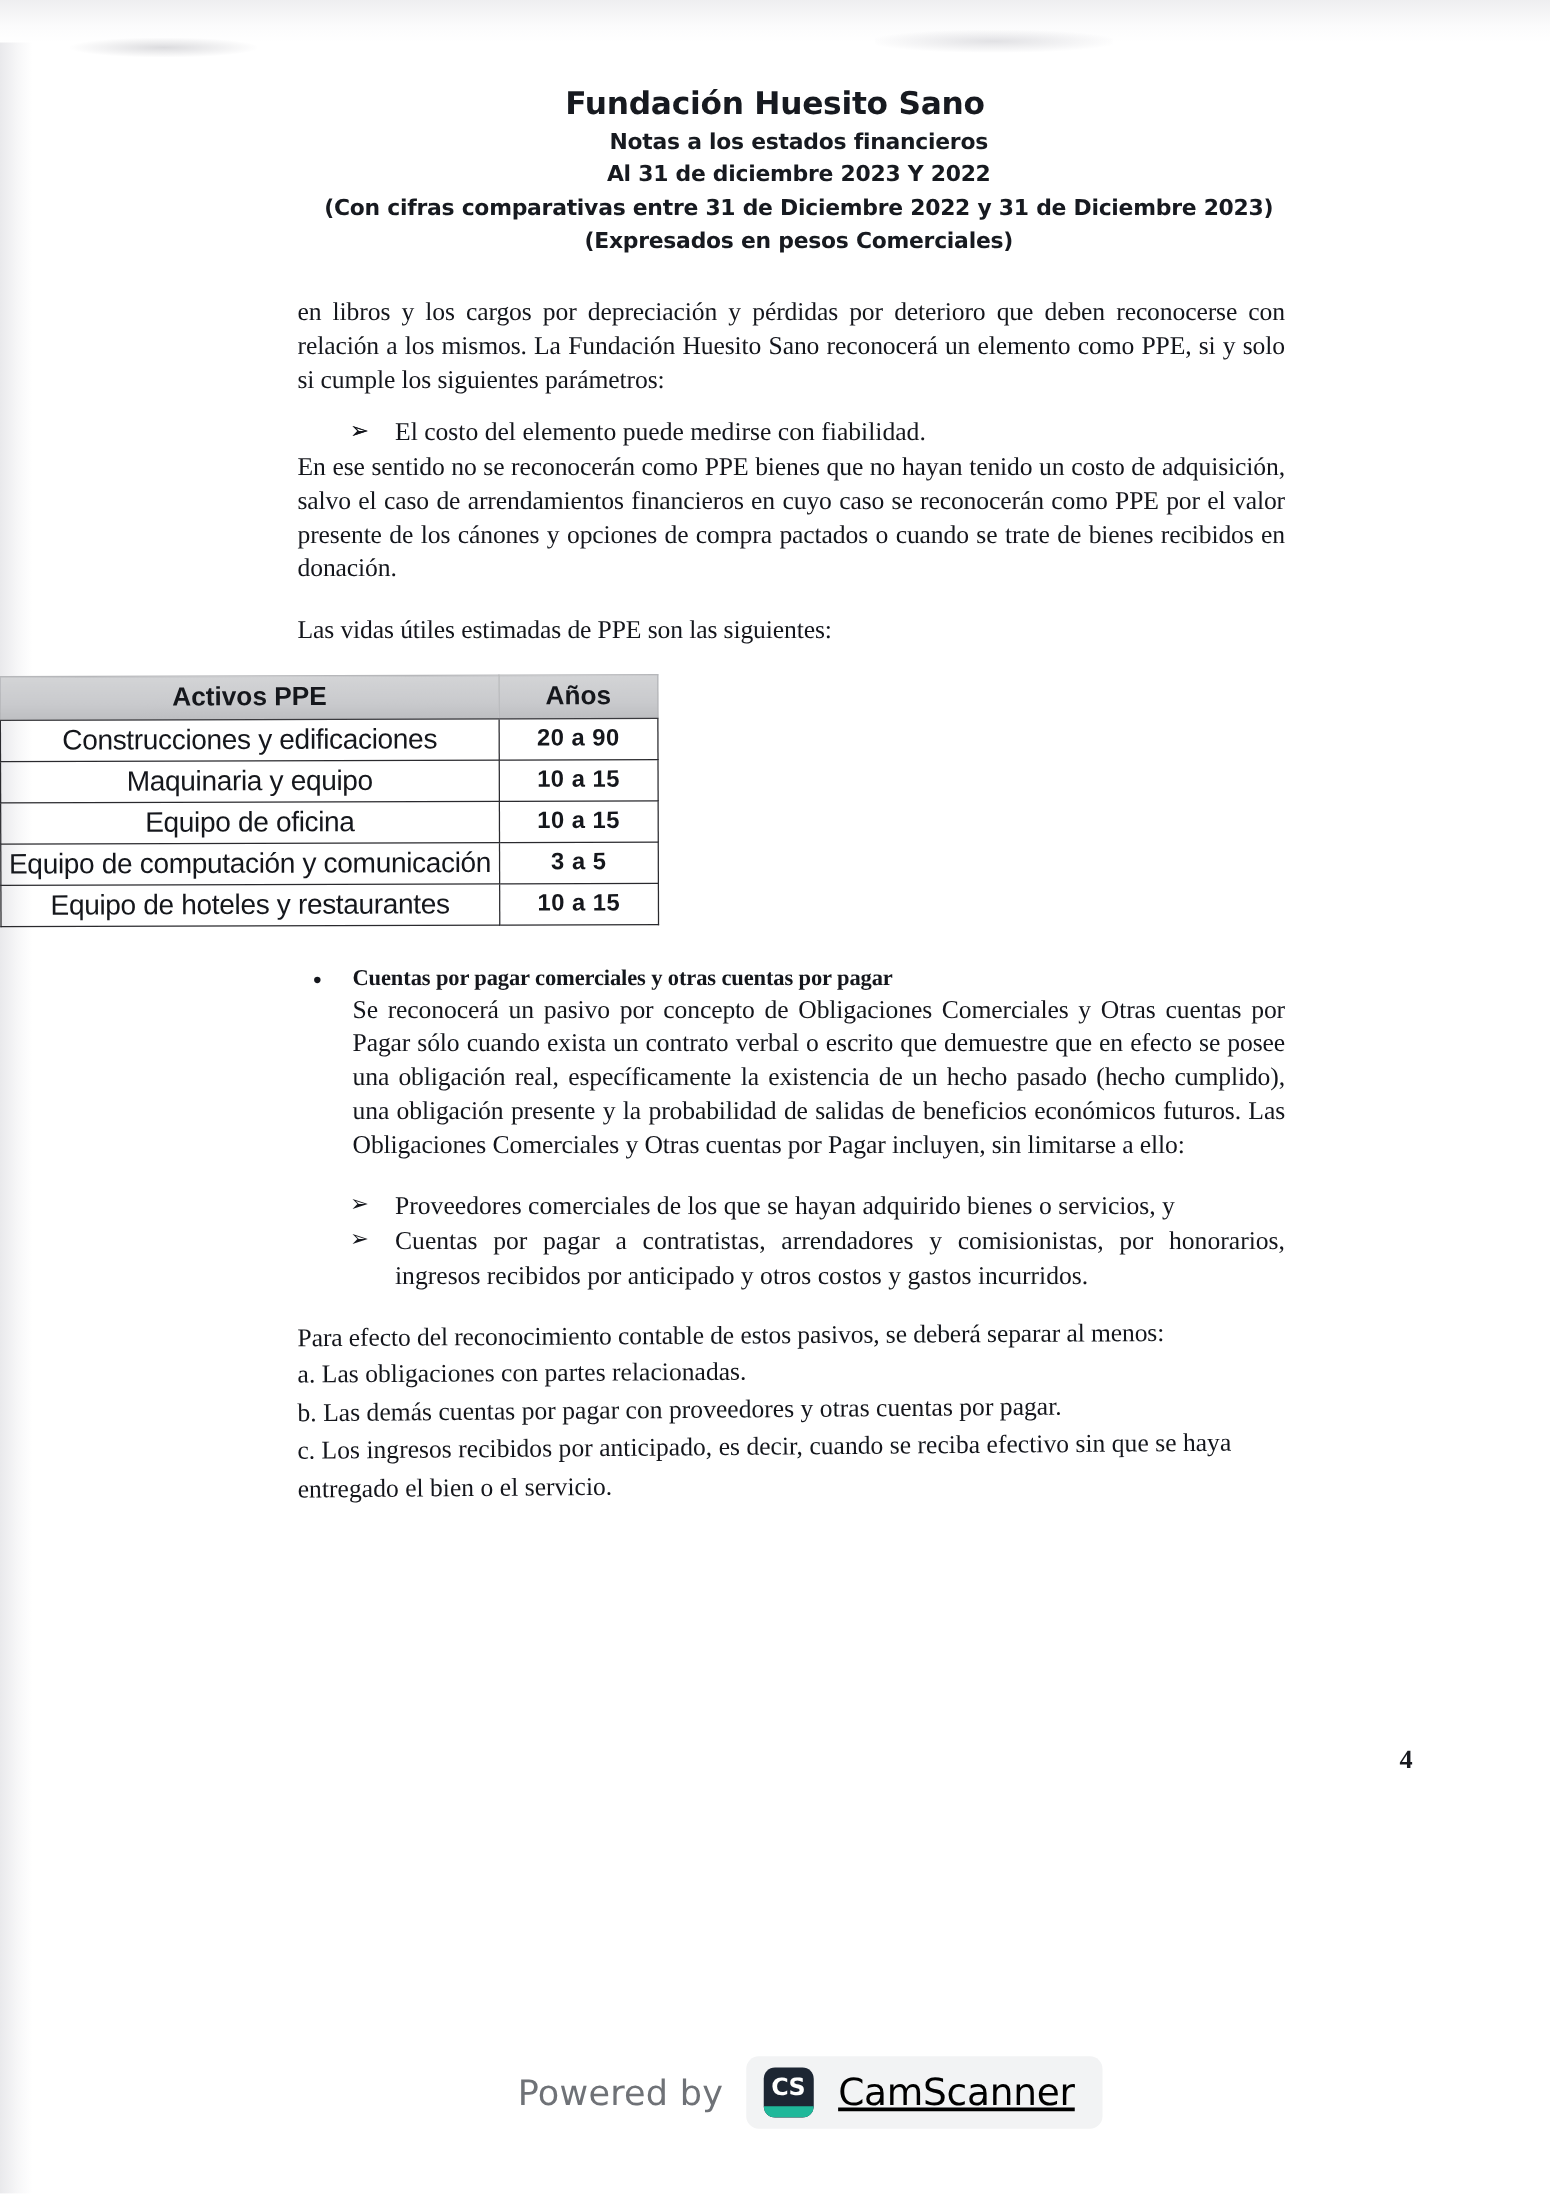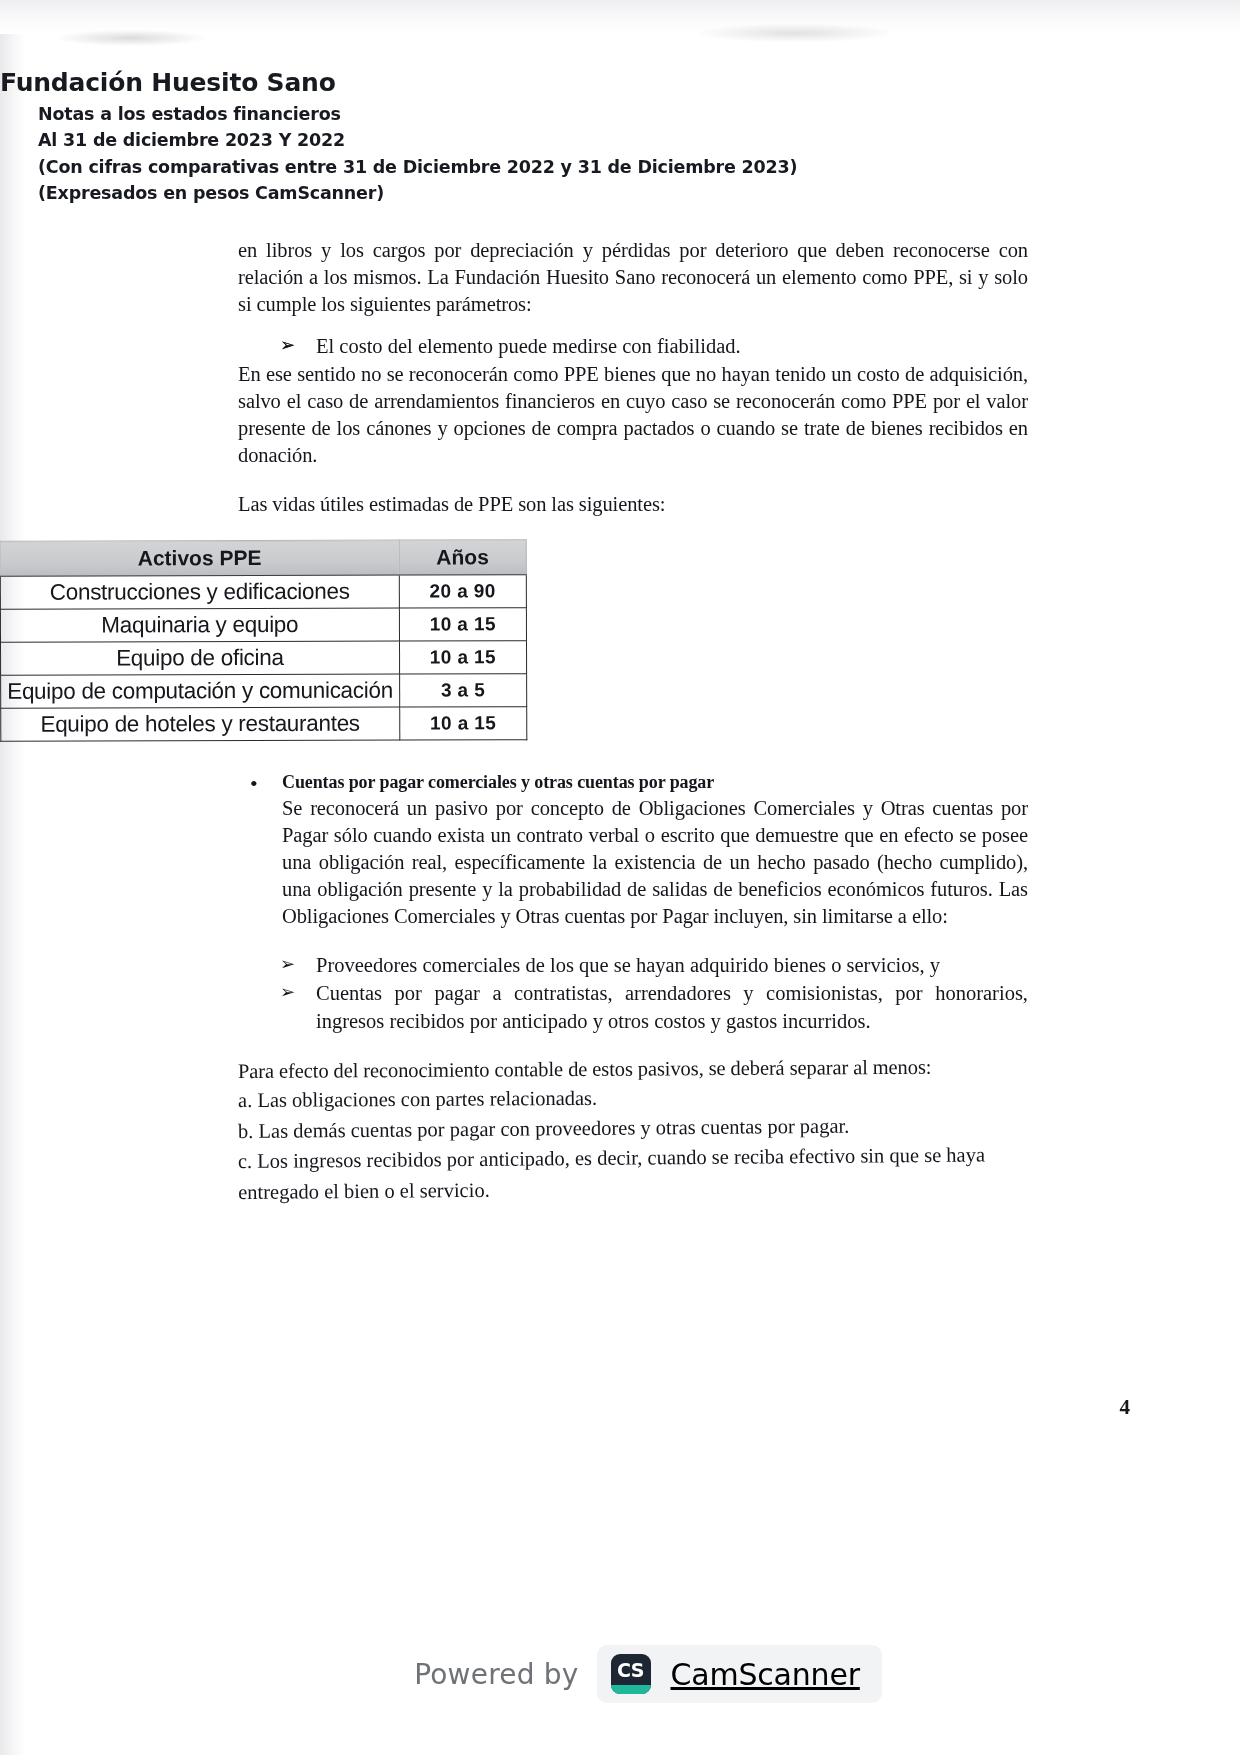--- a/index.html
+++ b/index.html
@@ -48,21 +48,21 @@
   }
 
   .content {
     position: absolute;
     left: 0; top: 0;
     width: 1240px;
   }
 
   
   .doc-header {
-    text-align: left;
+    text-align: center;
     margin-top: 68px;
     font-family: "DejaVu Sans", sans-serif;
     color: #171a20;
   }
   .doc-title {
     font-size: 25px;
     font-weight: bold;
     letter-spacing: -0.2px;
     line-height: 1.2;
   }
@@ -269,21 +269,21 @@
   <div class="scan-smudge-b"></div>
 
   <div class="content">
 
     <div class="doc-header">
       <div class="doc-title">Fundación Huesito Sano</div>
       <div class="doc-subtitle">
         <div>Notas a los estados financieros</div>
         <div>Al 31 de diciembre 2023 Y 2022</div>
         <div class="doc-sub-wide">(Con cifras comparativas entre 31 de Diciembre 2022 y 31 de Diciembre 2023)</div>
-        <div>(Expresados en pesos CamScanner)</div>
+        <div>(Expresados en pesos Comerciales)</div>
       </div>
     </div>
 
     <div class="gap-lg"></div>
 
     <div class="body-area">
 
       <p class="para">en libros y los cargos por depreciación y pérdidas por deterioro que deben reconocerse con relación a los mismos. La Fundación Huesito Sano  reconocerá un elemento como PPE, si y solo si cumple los siguientes parámetros:</p>
 
       <div class="gap-sm"></div>

